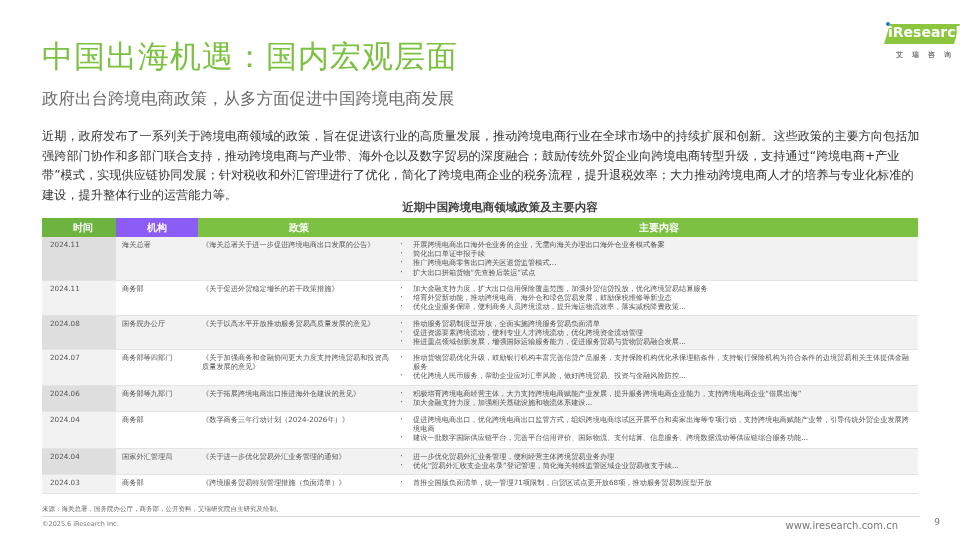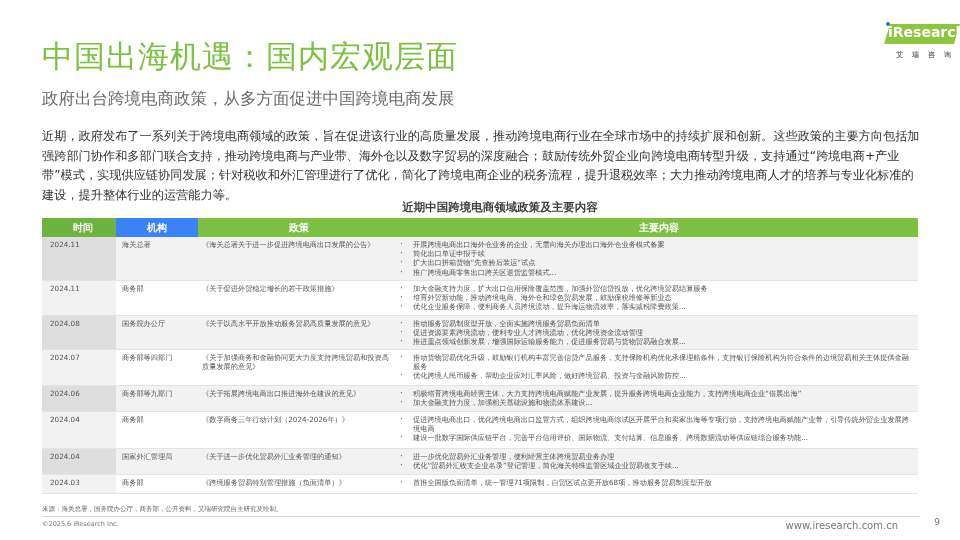--- a/index.html
+++ b/index.html
@@ -41,21 +41,21 @@
     font-size: 11.5px; font-weight: bold; color: #404040; padding-left: 40px;
   }
 
   .tbl { position: absolute; left: 42px; top: 218px; width: 876px; }
   .thead { display: flex; height: 19px; font-family: Liberation Mono, monospace; }
   .th {
     background: #7dc143; color: #fff; font-size: 10px; font-weight: bold;
     display: flex; align-items: center; justify-content: center;
   }
   .th.time { background: #6db33f; }
-  .th.org { background: #3b82f6; }
+  .th.org { background: #8b5cf6; }
 
   .row { display: flex; border-bottom: 1px solid #e4e4e4; }
   .row.odd .cell { background: #f2f2f2; }
   .row.odd .cell.c-time { background: #dedede; }
   .row.even .cell { background: #ffffff; }
   .row.even .cell.c-time { background: #f2f2f2; }
   .cell { font-size: 7.2px; color: #555; padding: 3px 6px 1px 6px; line-height: 9.2px; }
   .c-time { width: 74px; padding-left: 8px; }
   .c-org { width: 82px; }
   .c-policy { width: 198px; padding-left: 4px; }
@@ -100,22 +100,22 @@
   </div>
 
   <div class="row odd" style="height:44px">
     <div class="cell c-time">2024.11</div>
     <div class="cell c-org">海关总署</div>
     <div class="cell c-policy">《海关总署关于进一步促进跨境电商出口发展的公告》</div>
     <div class="cell c-content">
       <ul class="bl">
         <li>开展跨境电商出口海外仓业务的企业，无需向海关办理出口海外仓业务模式备案</li>
         <li>简化出口单证申报手续</li>
+        <li>推广跨境电商零售出口跨关区退货监管模式...</li>
         <li>扩大出口拼箱货物“先查验后装运”试点</li>
-        <li>推广跨境电商零售出口跨关区退货监管模式...</li>
       </ul>
     </div>
   </div>
 
   <div class="row even" style="height:35px">
     <div class="cell c-time">2024.11</div>
     <div class="cell c-org">商务部</div>
     <div class="cell c-policy">《关于促进外贸稳定增长的若干政策措施》</div>
     <div class="cell c-content">
       <ul class="bl">

